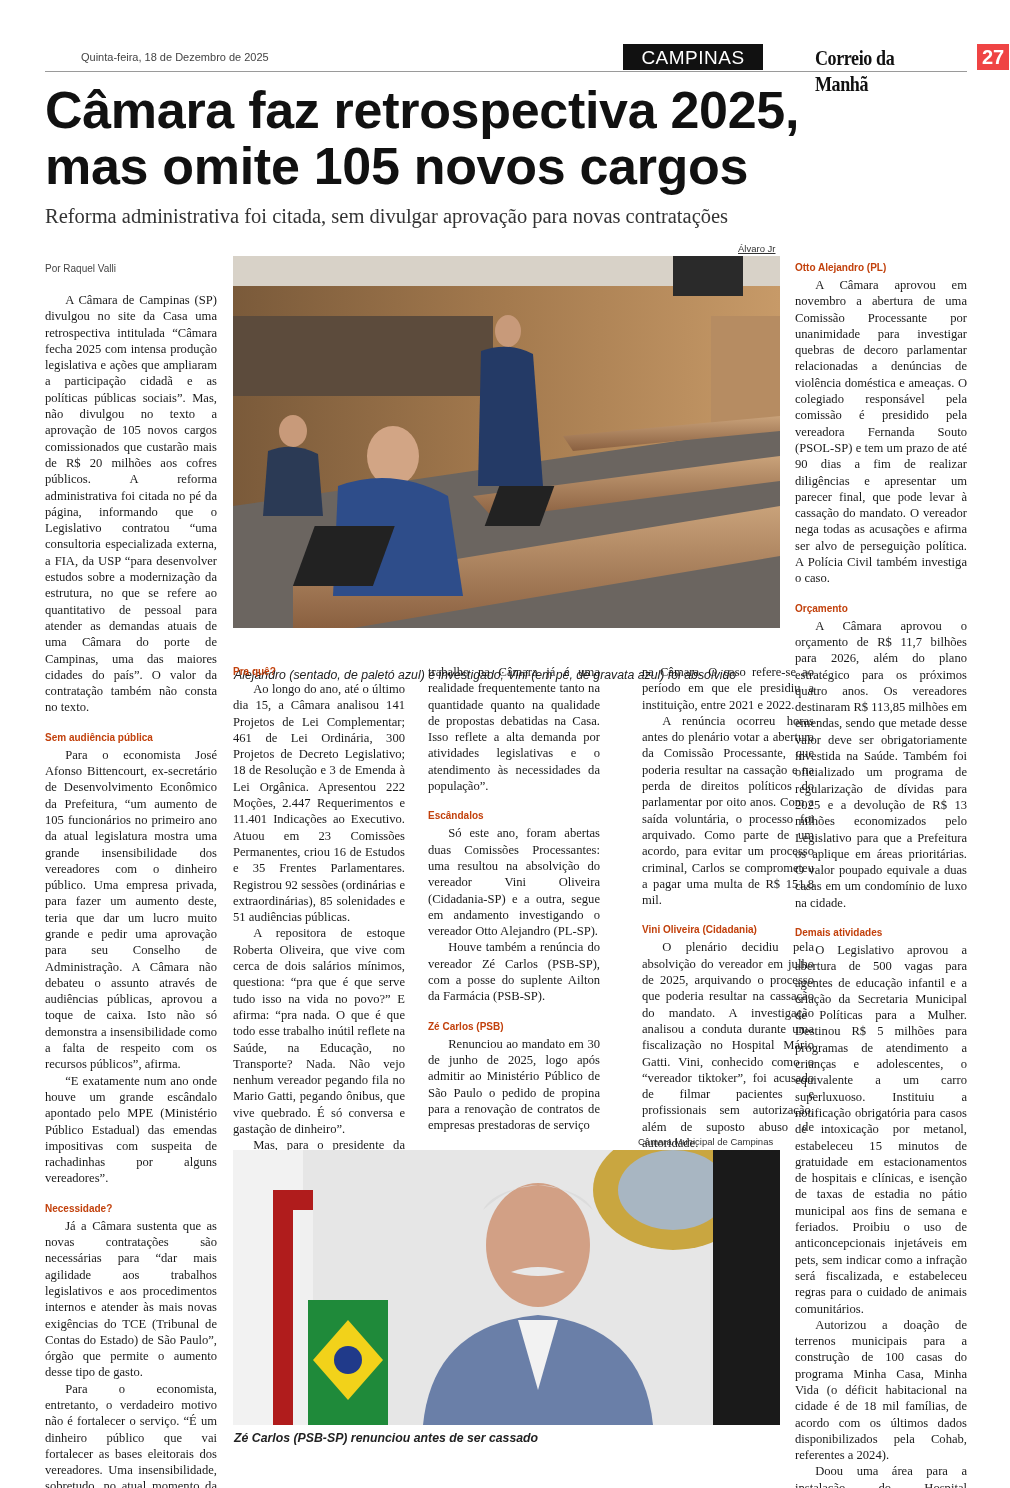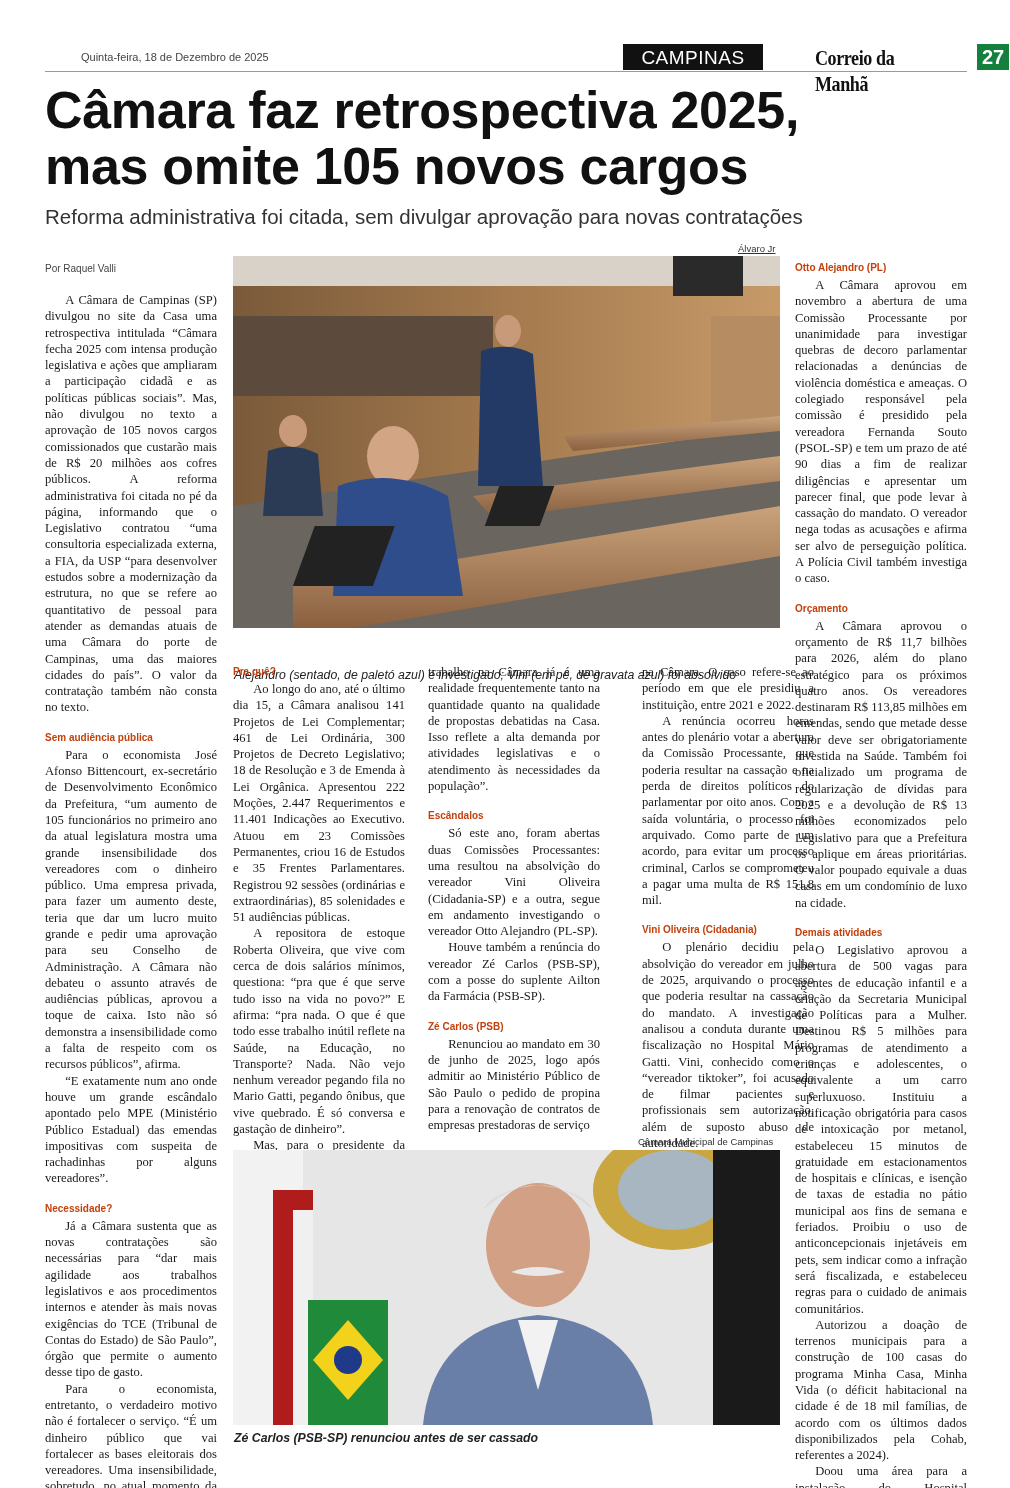--- a/index.html
+++ b/index.html
@@ -3,24 +3,24 @@
 <meta charset="utf-8">
 <style>
   * { box-sizing: border-box; margin: 0; padding: 0; }
   html, body { width: 1010px; height: 1488px; background: #ffffff; overflow: hidden; }
   body { position: relative; font-family: "Liberation Serif", serif; color: #1a1a1a; }
 
   .masthead { position: absolute; left: 45px; top: 44px; width: 922px; height: 28px; border-bottom: 1px solid #9a9a9a; }
   .masthead .date { position: absolute; left: 0; top: 7px; font-family: "Liberation Sans", sans-serif; font-size: 11px; color: #444; margin-left: 36px; }
   .masthead .section { position: absolute; left: 578px; top: 0; width: 140px; height: 26px; background: #111; color: #fff; font-family: "Liberation Sans", sans-serif; font-size: 19px; text-align: center; line-height: 27px; letter-spacing: 0.5px; }
   .masthead .paper { position: absolute; left: 770px; top: 1px; font-family: "Liberation Serif", serif; font-weight: bold; font-size: 22px; color: #111; transform: scaleX(0.82); transform-origin: left; letter-spacing: -0.5px; }
-  .masthead .page { position: absolute; left: 932px; top: 0; width: 32px; height: 26px; background: #15803d; color: #fff; font-family: "Liberation Sans", sans-serif; font-weight: bold; font-size: 20px; text-align: center; line-height: 27px; }
+  .masthead .page { position: absolute; left: 932px; top: 0; width: 32px; height: 26px; background: #ef4444; color: #fff; font-family: "Liberation Sans", sans-serif; font-weight: bold; font-size: 20px; text-align: center; line-height: 27px; }
 
   .headline { position: absolute; left: 45px; top: 82px; width: 930px; font-family: "Liberation Sans", sans-serif; font-size: 52px; line-height: 56px; color: #111; letter-spacing: -0.3px; }
-  .subhead { position: absolute; left: 45px; top: 205px; width: 930px; font-family: Liberation Sans, sans-serif; font-size: 20.5px; color: #333; }
+  .subhead { position: absolute; left: 45px; top: 205px; width: 930px; font-family: Liberation Serif, serif; font-size: 20.5px; color: #333; }
 
   .byline { position: absolute; left: 45px; top: 263px; font-family: "Liberation Sans", sans-serif; font-size: 10px; color: #444; }
   .credit { position: absolute; font-family: "Liberation Sans", sans-serif; font-size: 9.5px; color: #333; }
   .caption { position: absolute; font-family: "Liberation Sans", sans-serif; font-style: italic; font-size: 12.3px; color: #222; }
 
   .col { position: absolute; font-size: 12.6px; line-height: 16.3px; text-align: justify; hyphens: auto; }
   .col p { text-indent: 1.6em; }
   .col h3 { font-family: "Liberation Sans", sans-serif; font-weight: bold; font-size: 10px; line-height: 16px; margin-top: 14px; margin-bottom: 1px; color: #c2410c; }
   .col h3:first-child { margin-top: 0; }
 

